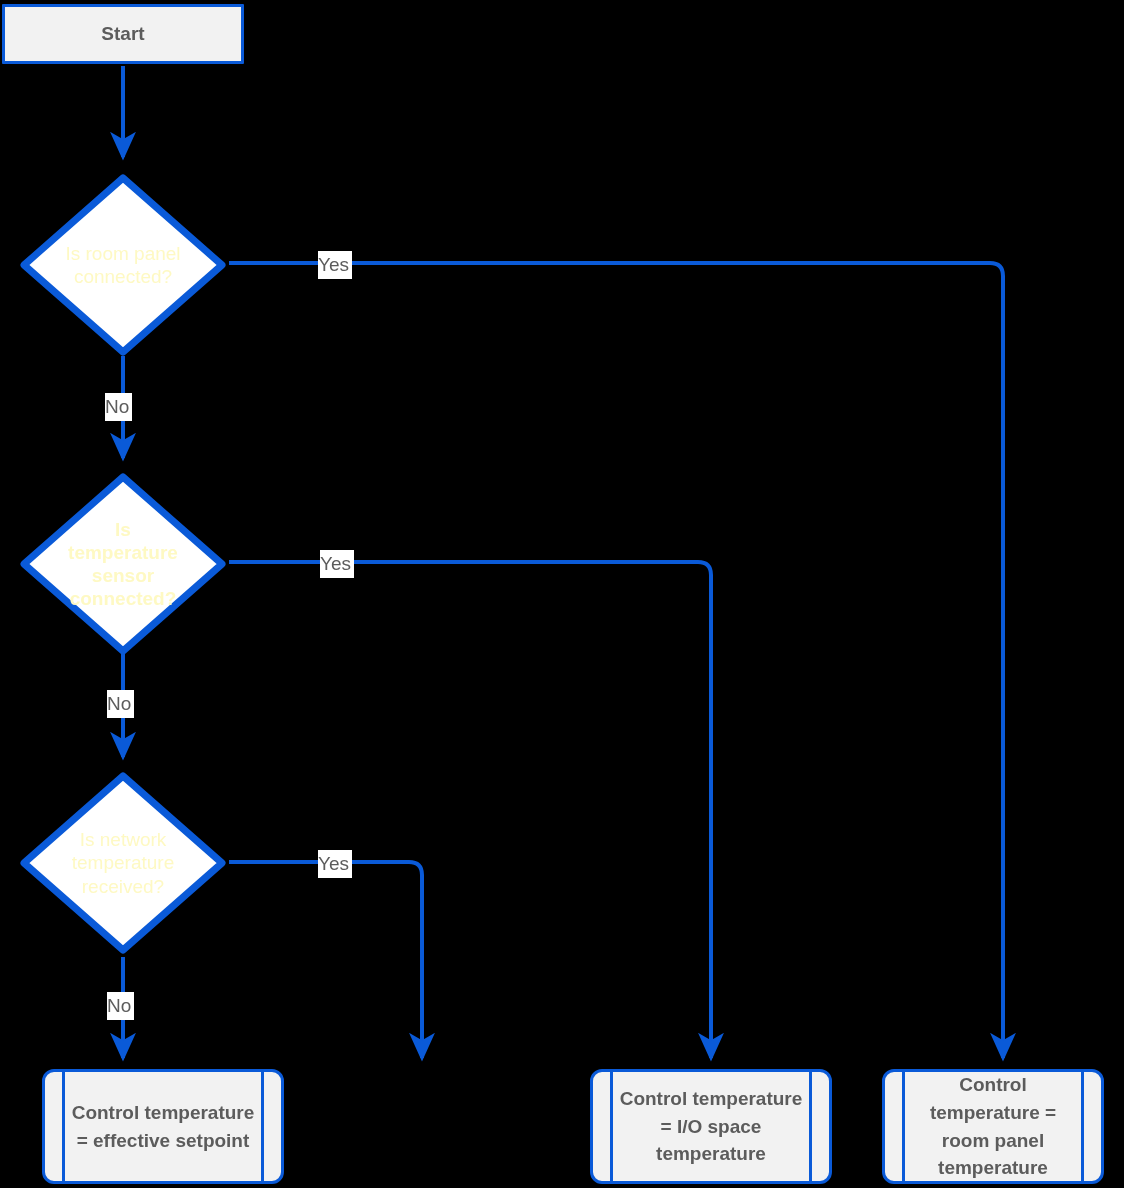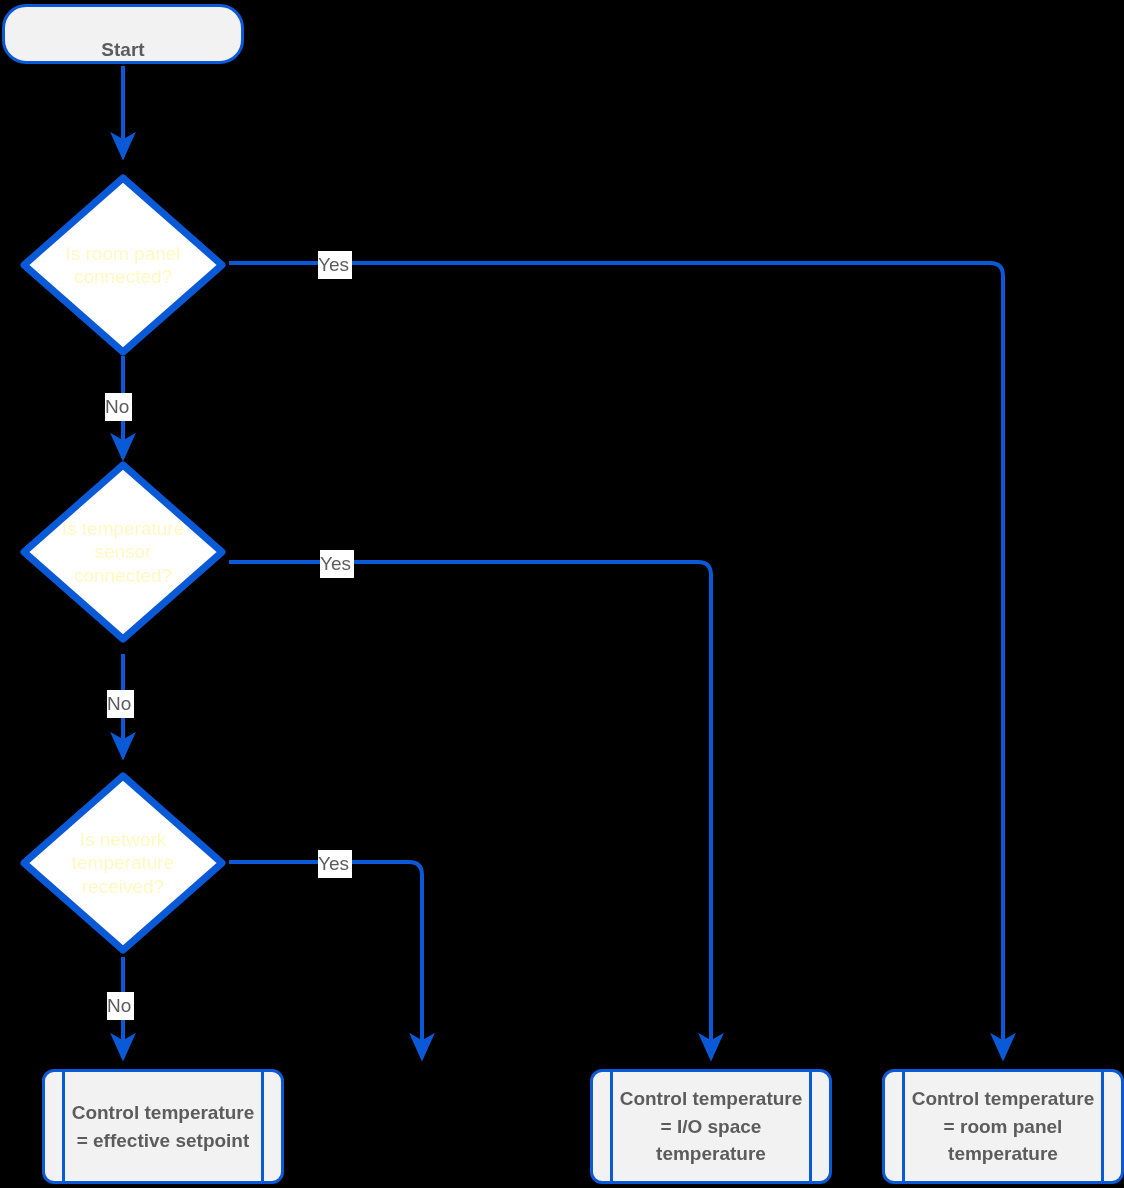--- a/index.html
+++ b/index.html
@@ -30,23 +30,23 @@
   
   .node {
     position: absolute;
     box-sizing: border-box;
   }
 
   
   .term {
     background: #f2f2f2;
     border: 3px solid #0a5ad8;
-    border-radius: 24px;
+    border-radius: 1px;
     display: flex;
-    align-items: flex-end;
+    align-items: center;
     justify-content: center;
   }
   .term .label {
     font-size: 19px;
     font-weight: bold;
     color: #5c5c5c;
     text-align: center;
     line-height: 1.18;
   }
 
@@ -161,21 +161,21 @@
     <div class="label">Start</div>
   </div>
 
   <div class="node decision" style="left:19px; top:173px; width:208px; height:184px;">
     <svg class="dia" viewBox="0 0 208 184" preserveAspectRatio="none">
       <path d="M 104 5 L 203 92 L 104 179 L 5 92 Z" fill="#ffffff" stroke="#0a5ad8" stroke-width="7" stroke-linejoin="round"></path>
     </svg>
     <div class="label">Is room panel connected?</div>
   </div>
 
-  <div class="node decision" style="left:19px; top:460px; width:208px; height:184px;">
+  <div class="node decision" style="left:19px; top:472px; width:208px; height:184px;font-weight:bold;">
     <svg class="dia" viewBox="0 0 208 184" preserveAspectRatio="none">
       <path d="M 104 5 L 203 92 L 104 179 L 5 92 Z" fill="#ffffff" stroke="#0a5ad8" stroke-width="7" stroke-linejoin="round"></path>
     </svg>
     <div class="label">Is temperature sensor connected?</div>
   </div>
 
   <div class="node decision" style="left:19px; top:771px; width:208px; height:184px;">
     <svg class="dia" viewBox="0 0 208 184" preserveAspectRatio="none">
       <path d="M 104 5 L 203 92 L 104 179 L 5 92 Z" fill="#ffffff" stroke="#0a5ad8" stroke-width="7" stroke-linejoin="round"></path>
     </svg>
@@ -184,17 +184,17 @@
 
   <div class="node subr" style="left:2px; top:1069px; width:242px; height:115px;margin-left:40px;">
     <div class="label">Control temperature = effective setpoint</div>
   </div>
 
 
   <div class="node subr" style="left:590px; top:1069px; width:242px; height:115px;">
     <div class="label">Control temperature = I/O space temperature</div>
   </div>
 
-  <div class="node subr" style="left:882px; top:1069px; width:242px; height:115px;">
+  <div class="node subr" style="left:882px; top:1069px; width:222px; height:115px;">
     <div class="label">Control temperature = room panel temperature</div>
   </div>
 
 </div>
 
 </body></html>

